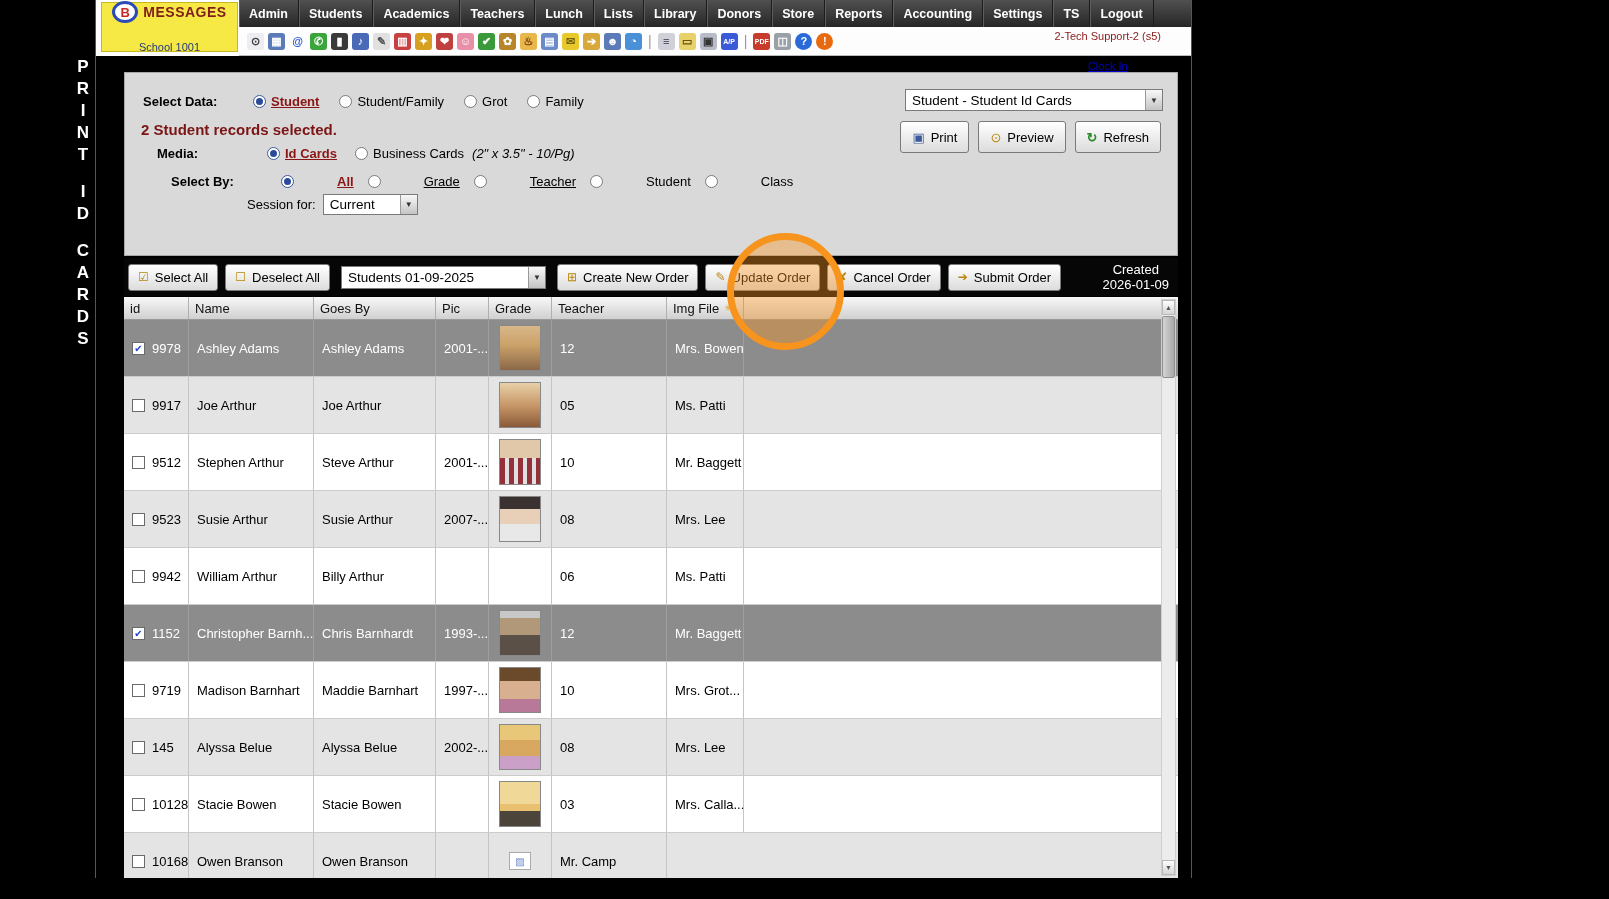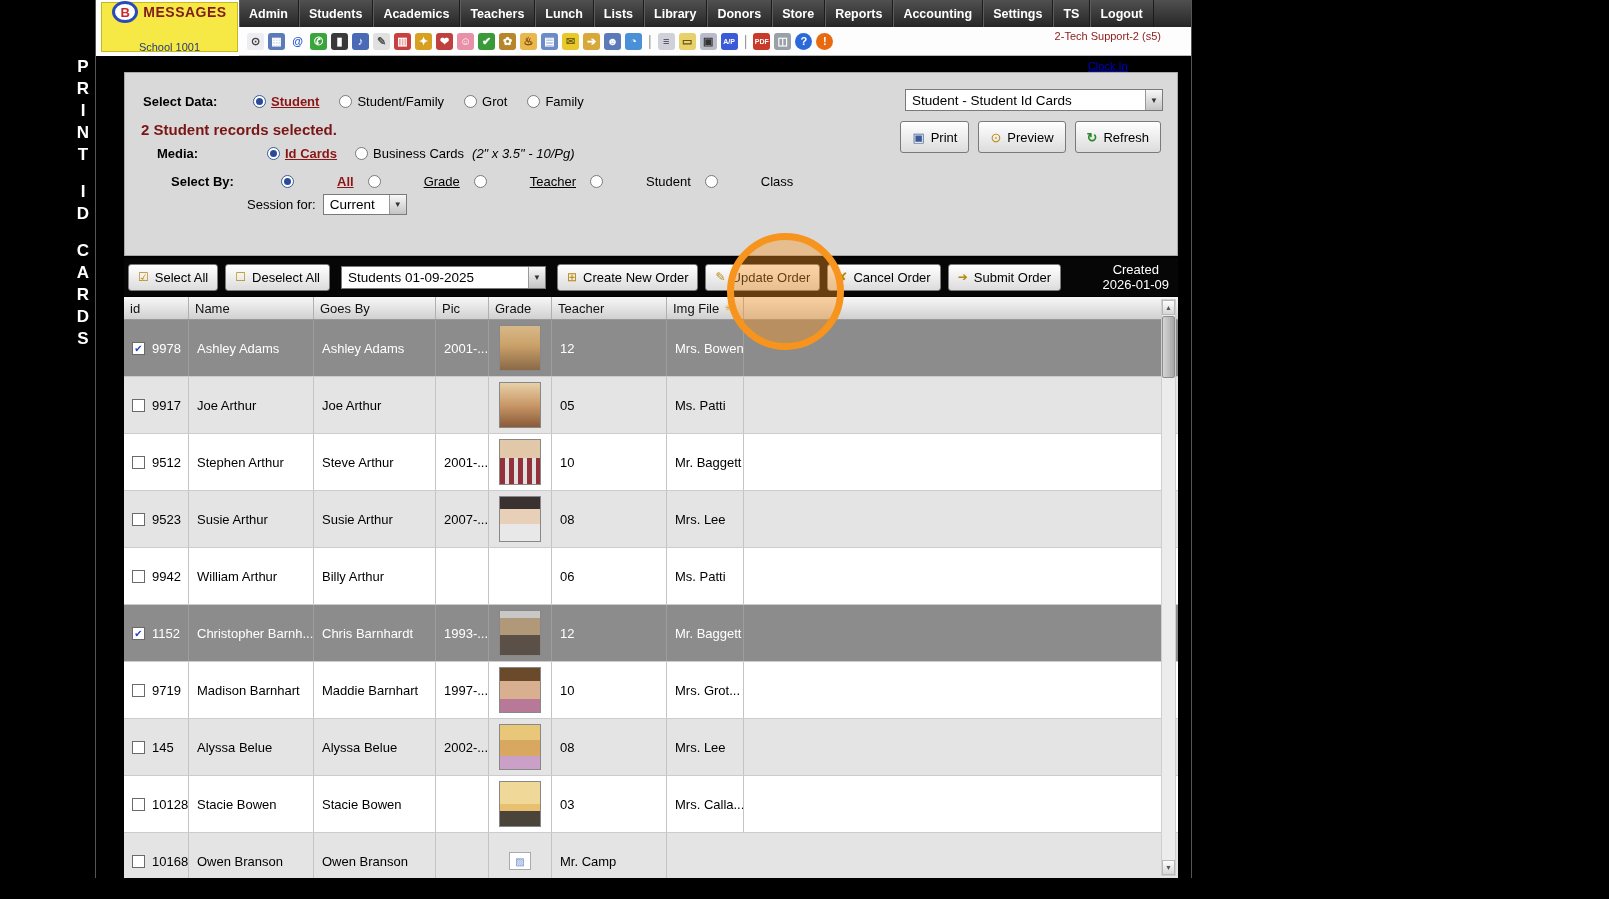--- a/index.html
+++ b/index.html
@@ -53,21 +53,21 @@
   .radio{width:13px;height:13px;border-radius:50%;background:#fff;border:1px solid #7a7a7a;position:relative;flex:none;}
   .radio.on{border-color:#3a5a9a;}
   .radio.on::after{content:"";position:absolute;left:2px;top:2px;width:7px;height:7px;border-radius:50%;background:#2a4a9a;}
   .radio-label.sel{color:#8b1414;font-weight:bold;}
   .radio-label.u{text-decoration:underline;}
   .radio-suffix{font-style:italic;margin-left:3px;}
 
   .select{background:#fff;border:1px solid #7a7a7a;display:flex;align-items:center;justify-content:space-between;padding-left:6px;font-size:13.5px;cursor:pointer;overflow:hidden;white-space:nowrap;}
   .sel-arrow{width:17px;align-self:stretch;background:linear-gradient(#f8f8f8,#c4c4c4);border-left:1px solid #999;display:flex;align-items:center;justify-content:center;font-size:8px;color:#333;flex:none;margin-left:5px;}
   .report-select{position:absolute;right:14px;top:16px;width:258px;height:22px;}
-  .session-select{width:84px;height:21px;}
+  .session-select{width:95px;height:21px;}
 
   .panel-btns{position:absolute;right:16px;top:48px;display:flex;gap:9px;}
   .btn{display:flex;align-items:center;gap:6px;background:linear-gradient(#ffffff,#dcdcdc);border:1px solid #7a7a7a;border-radius:3px;font-size:13px;font-family:inherit;padding:0 11px;height:32px;cursor:pointer;color:#000;white-space:nowrap;}
   .bicon{font-size:13px;}
   .bi-print{color:#3a5a9a;} .bi-preview{color:#b8860b;} .bi-refresh{color:#2a8a2a;font-weight:bold;}
 
   
   .order-bar{position:absolute;left:28px;top:258px;width:1054px;height:38px;background:#060606;display:flex;align-items:center;gap:7px;padding:0 4px;}
   .obtn{height:27px;padding:0 9px;}
   .oicon{color:#b8860b;font-size:12px;}

